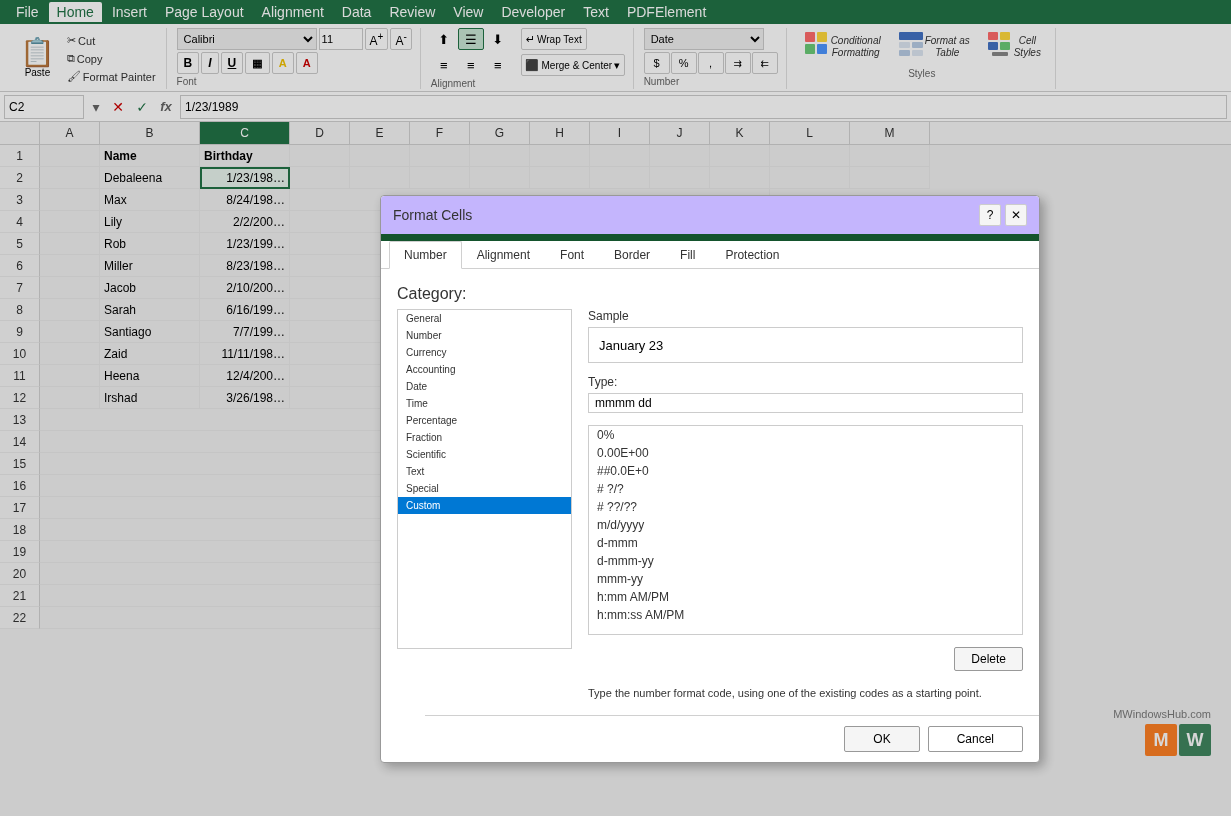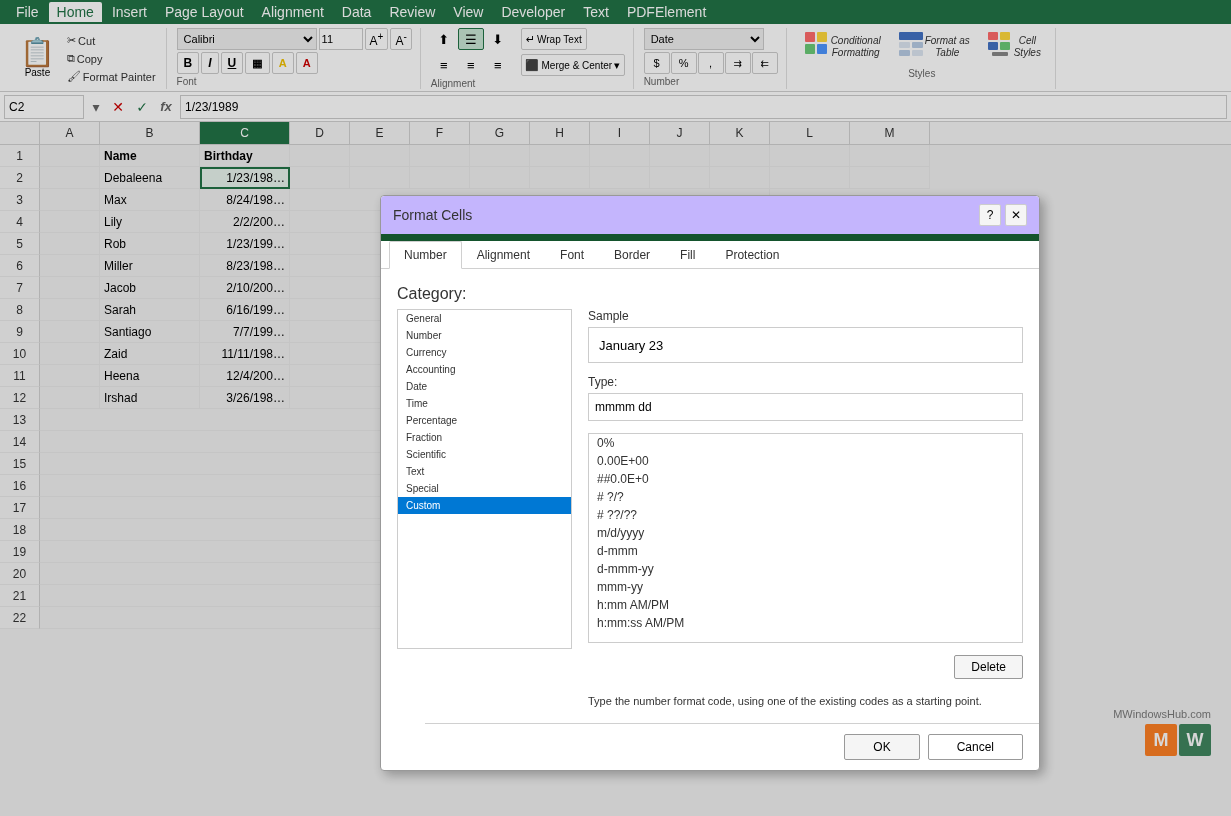--- a/index.html
+++ b/index.html
@@ -79,21 +79,21 @@
 
     .dialog-body { padding: 16px; }
     .category-label { font-size: 16px; color: #333; margin-bottom: 6px; }
     .dialog-main { display: flex; gap: 16px; }
     .category-list { width: 175px; min-width: 175px; border: 1px solid #ccc; height: 340px; overflow-y: auto; }
     .category-item { padding: 3px 8px; cursor: pointer; font-size: 10px; color: #333; }
     .category-item.selected { background: #0078d4; color: white; }
     .right-panel { flex: 1; display: flex; flex-direction: column; gap: 12px; }
     .sample-box { border: 1px solid #ccc; padding: 6px 10px; min-height: 36px; display: flex; align-items: center; font-size: 13px; }
     .type-label { font-size: 12px; color: #333; margin-bottom: 4px; }
-    .type-input { width: 100%; height: 28px; border: 1px solid #ccc; font-size: 12px; padding: 0 6px; }
+    .type-input { width: 100%; height: 20px; border: 1px solid #ccc; font-size: 12px; padding: 0 6px; }
     .type-list { width: 100%; height: 210px; border: 1px solid #ccc; overflow-y: auto; position: relative; }
     .type-list-item { padding: 2px 8px; cursor: pointer; font-size: 12px; color: #333; }
     .hint-text { font-size: 11px; color: #333; margin-top: 4px; }
     .delete-btn { align-self: flex-end; padding: 4px 16px; border: 1px solid #999; background: #f5f5f5; cursor: pointer; border-radius: 2px; font-size: 12px; }
 
     .dialog-footer { display: flex; justify-content: flex-end; gap: 8px; padding: 10px 16px; border-top: 1px solid #d0d0d0; margin-left: 44px; }
     .footer-btn { padding: 5px 28px; border: 1px solid #999; background: white; cursor: pointer; font-size: 12px; border-radius: 2px; }
     .footer-btn.primary { background: #f5f5f5; }
 
     

